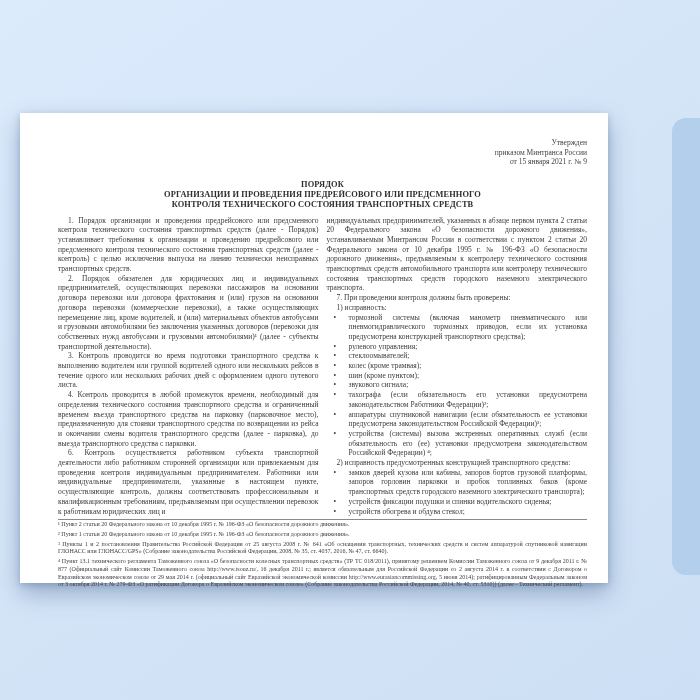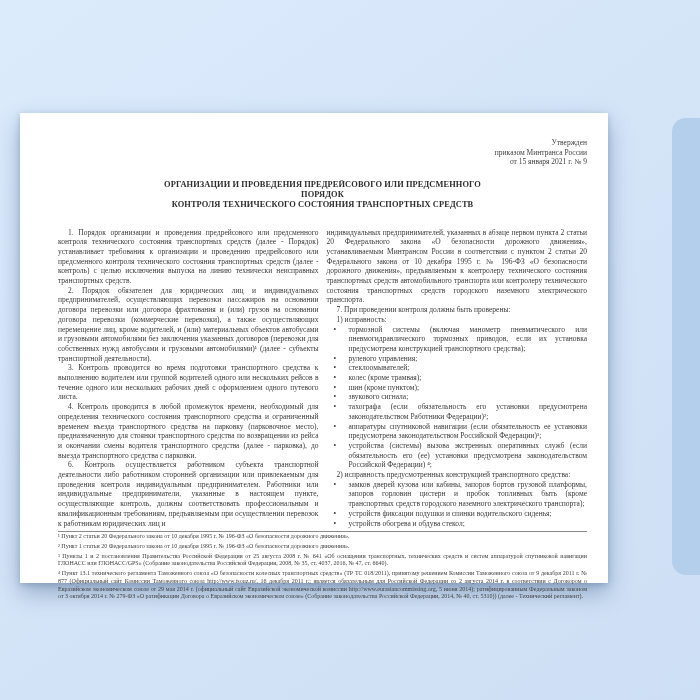--- a/index.html
+++ b/index.html
@@ -28,21 +28,21 @@
     padding:25px 21px 0 38px;box-sizing:border-box;
     color:var(--text);
   }
   .approval{
     text-align:right;font-size:7.5px;line-height:9.5px;color:#3f3f3f;
   }
   .doc-title{
     margin-top:13px;text-align:center;font-weight:bold;
     font-size:8.4px;line-height:10px;color:#2e2e2e;letter-spacing:.1px;
   }
-  .columns{display:flex;gap:8px;margin-top:18px;}
+  .columns{display:flex;gap:8px;margin-top:6px;}
   .col{flex:1 1 0;font-size:7.5px;line-height:9.7px;text-align:justify;}
   .col p{margin:0;}
   p.para{text-indent:10px;}
   p.cont{text-indent:0;}
   ul.blist{list-style:none;margin:0;padding:0;}
   ul.blist li{position:relative;padding-left:22px;text-align:justify;}
   ul.blist .blt{position:absolute;left:7px;top:0;}
   .footnotes{margin-top:3px;font-size:6px;line-height:7.7px;color:#414141;text-align:justify;}
   .fn-sep{border-top:0.6px solid #8a8a8a;margin:0 0 1px 0;height:0;}
   .footnotes p{margin:0 0 2px 0;}
@@ -55,22 +55,22 @@
 
   <div class="paper">
 
     <div class="approval">
       <div>Утвержден</div>
       <div>приказом Минтранса России</div>
       <div>от 15 января 2021 г. № 9</div>
     </div>
 
     <div class="doc-title">
+      <div>ПОРЯДОК</div>
       <div>ОРГАНИЗАЦИИ И ПРОВЕДЕНИЯ ПРЕДРЕЙСОВОГО ИЛИ ПРЕДСМЕННОГО</div>
-      <div>ПОРЯДОК</div>
       <div>КОНТРОЛЯ ТЕХНИЧЕСКОГО СОСТОЯНИЯ ТРАНСПОРТНЫХ СРЕДСТВ</div>
     </div>
 
     <div class="columns">
 
       <div class="col">
         <p class="para">1. Порядок организации и проведения предрейсового или предсменного контроля технического состояния транспортных средств (далее - Порядок) устанавливает требования к организации и проведению предрейсового или предсменного контроля технического состояния транспортных средств (далее - контроль) с целью исключения выпуска на линию технически неисправных транспортных средств.</p>
         <p class="para">2. Порядок обязателен для юридических лиц и индивидуальных предпринимателей, осуществляющих перевозки пассажиров на основании договора перевозки или договора фрахтования и (или) грузов на основании договора перевозки (коммерческие перевозки), а также осуществляющих перемещение лиц, кроме водителей, и (или) материальных объектов автобусами и грузовыми автомобилями без заключения указанных договоров (перевозки для собственных нужд автобусами и грузовыми автомобилями)¹ (далее - субъекты транспортной деятельности).</p>
         <p class="para">3. Контроль проводится во время подготовки транспортного средства к выполнению водителем или группой водителей одного или нескольких рейсов в течение одного или нескольких рабочих дней с оформлением одного путевого листа.</p>
         <p class="para">4. Контроль проводится в любой промежуток времени, необходимый для определения технического состояния транспортного средства и ограниченный временем въезда транспортного средства на парковку (парковочное место), предназначенную для стоянки транспортного средства по возвращении из рейса и окончании смены водителя транспортного средства (далее - парковка), до выезда транспортного средства с парковки.</p>
@@ -87,21 +87,21 @@
           <li><span class="blt">•</span><span>стеклоомывателей;</span></li>
           <li><span class="blt">•</span><span>колес (кроме трамвая);</span></li>
           <li><span class="blt">•</span><span>шин (кроме пунктом);</span></li>
           <li><span class="blt">•</span><span>звукового сигнала;</span></li>
           <li><span class="blt">•</span><span>тахографа (если обязательность его установки предусмотрена законодательством Работники Федерации)²;</span></li>
           <li><span class="blt">•</span><span>аппаратуры спутниковой навигации (если обязательность ее установки предусмотрена законодательством Российской Федерации)³;</span></li>
           <li><span class="blt">•</span><span>устройства (системы) вызова экстренных оперативных служб (если обязательность его (ее) установки предусмотрена законодательством Российской Федерации) ⁴;</span></li>
         </ul>
         <p class="para">2) исправность предусмотренных конструкцией транспортного средства:</p>
         <ul class="blist">
-          <li><span class="blt">•</span><span>замков дверей кузова или кабины, запоров бортов грузовой платформы, запоров горловин цистерн и пробок топливных быть (кроме транспортных средств городского наземного электрического транспорта);</span></li>
+          <li><span class="blt">•</span><span>замков дверей кузова или кабины, запоров бортов грузовой платформы, запоров горловин парковки и пробок топливных баков (кроме транспортных средств городского наземного электрического транспорта);</span></li>
           <li><span class="blt">•</span><span>устройств фиксации подушки и спинки водительского сиденья;</span></li>
           <li><span class="blt">•</span><span>устройств обогрева и обдува стекол;</span></li>
         </ul>
       </div>
 
     </div>
 
     <div class="footnotes">
       <div class="fn-sep"></div>
       <p>¹ Пункт 2 статьи 20 Федерального закона от 10 декабря 1995 г. № 196-ФЗ «О безопасности дорожного движения».</p>

